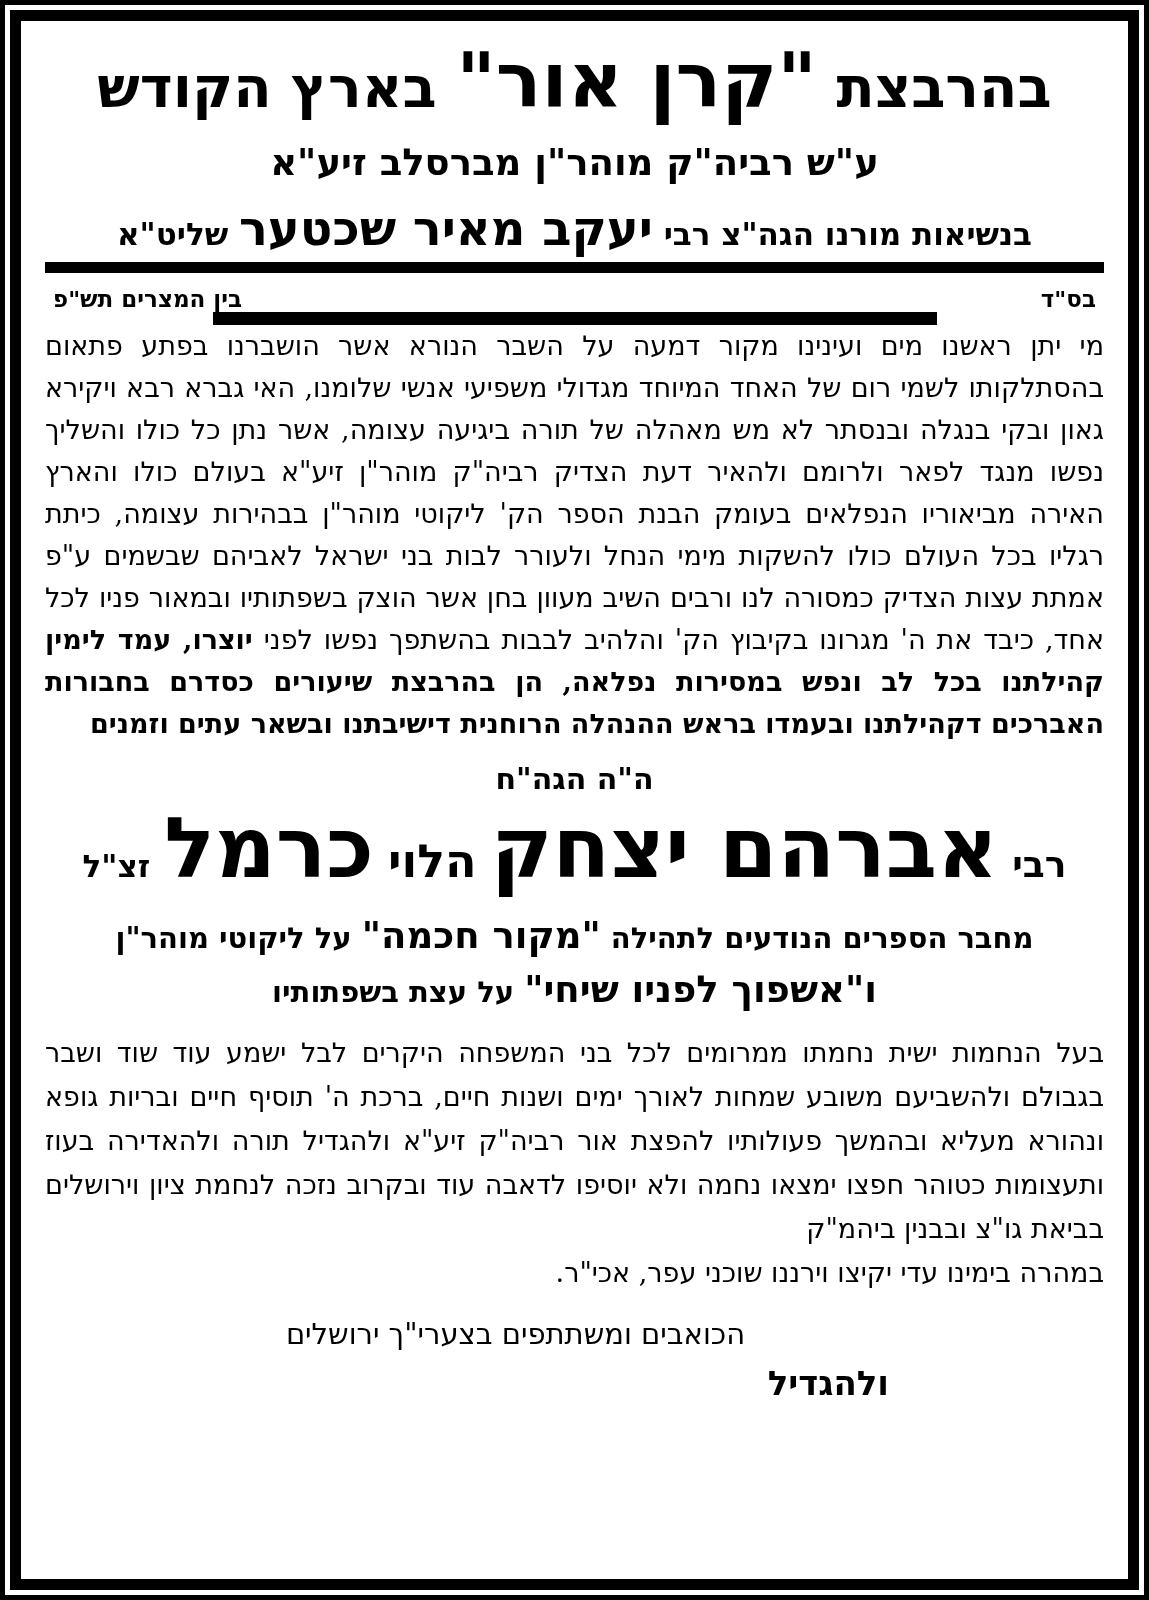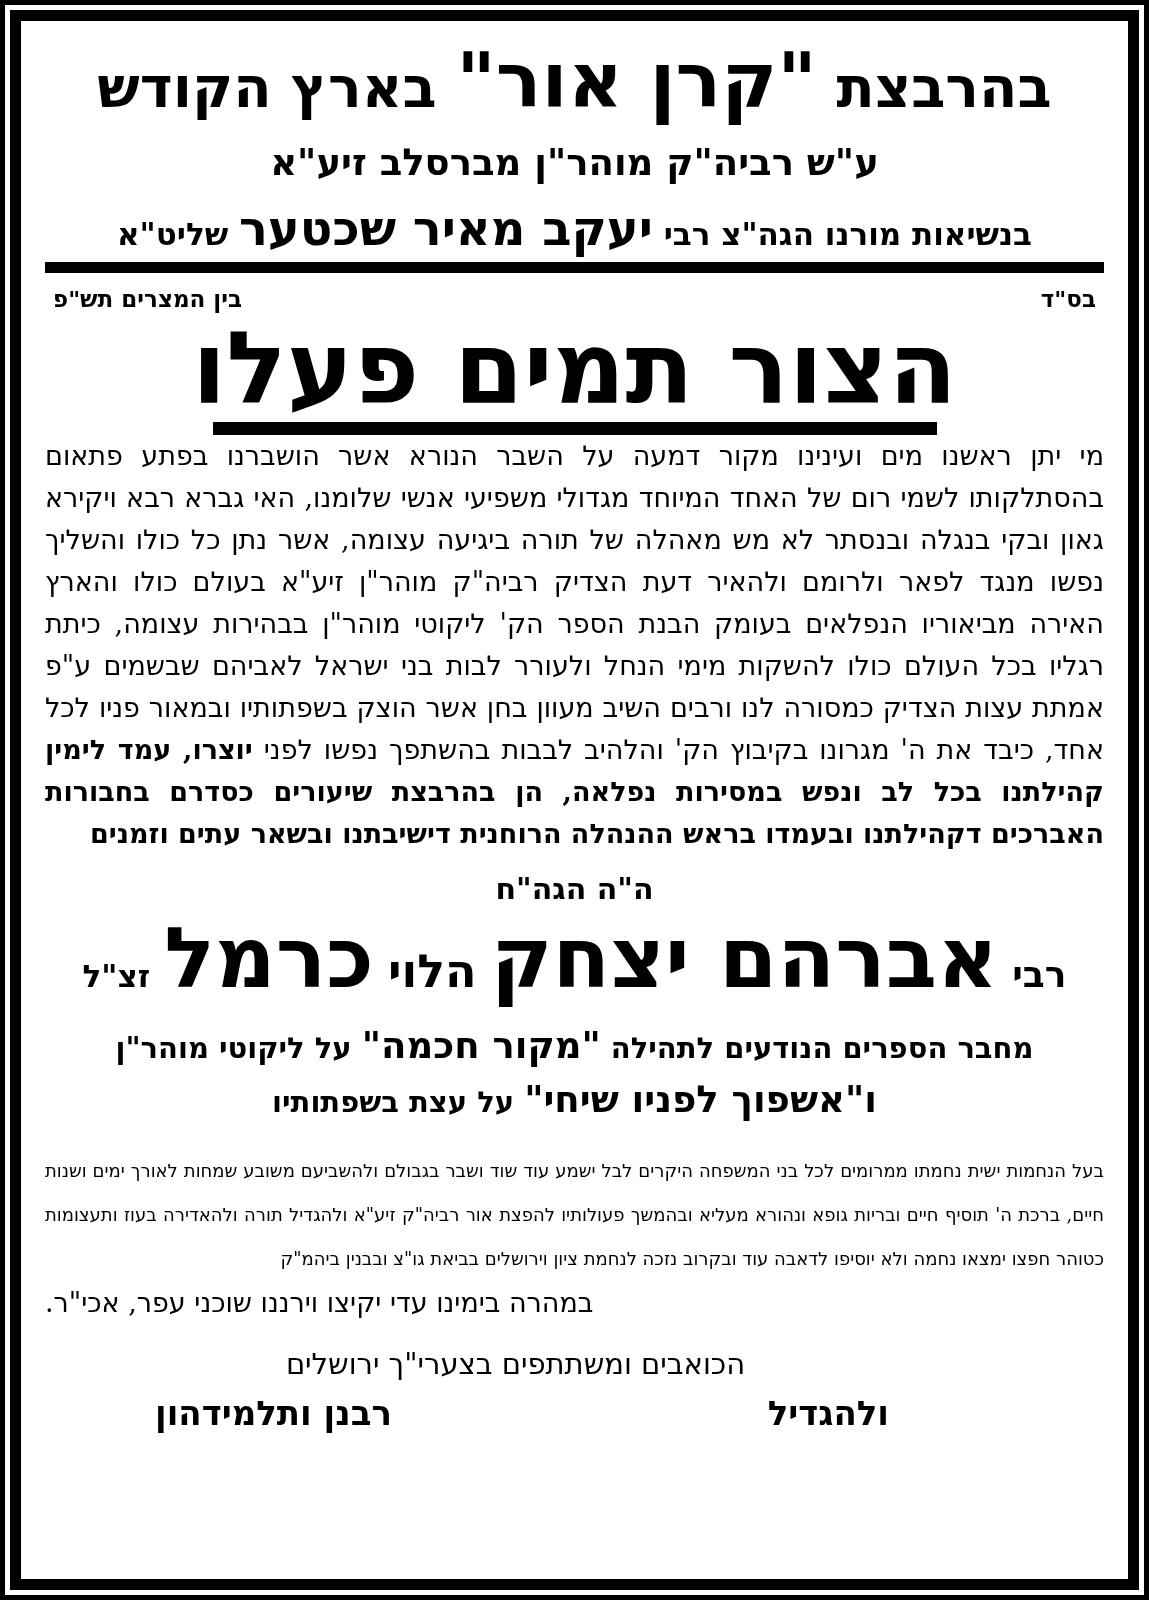--- a/index.html
+++ b/index.html
@@ -42,22 +42,22 @@
   .name-line { text-align: center; margin-top: 2px; white-space: nowrap; }
   .name-line span { margin: 0 7px; font-weight: bold; }
   .nm-title { font-size: 36px; }
   .nm-big { font-size: 84px; }
   .nm-mid { font-size: 46px; text-align: right; }
   .nm-post { font-size: 31px; }
   .works { text-align: center; font-weight: bold; margin-top: 16px; }
   .works .line { font-size: 29px; margin-top: 10px; }
   .works .book-title { font-size: 37px; }
   
-  .condolence { font-size: 18px; line-height: 44px; text-align: justify; margin-top: 28px; }
-  .condolence-last { font-size: 27px; line-height: 44px; text-align: left; }
+  .condolence { font-size: 27px; line-height: 44px; text-align: justify; margin-top: 20px; }
+  .condolence-last { font-size: 27px; line-height: 44px; text-align: right; }
   
   .mourners { text-align: center; font-size: 29px; margin-top: 22px; padding-right: 118px; }
   .signatures { display: flex; justify-content: space-between; font-size: 34px; font-weight: bold; margin-top: 12px; padding: 0 215px 0 110px; }
 </style>
 </head>
 <body>
 
 <div class="page">
   <div class="frame">
 
@@ -67,21 +67,20 @@
       <div class="m3"><span>בנשיאות מורנו הגה"צ רבי</span> <span class="pres-name">יעקב מאיר שכטער</span> <span>שליט"א</span></div>
     </header>
 
     <div class="double-rule"></div>
 
     <div class="dateline">
       <span>בס"ד</span>
       <span>בין המצרים תש"פ</span>
     </div>
 
-    <h1 class="main-title">הצור תמים פעלו</h1>
     <div class="title-underline"></div>
 
     <p class="eulogy"><span>מי יתן ראשנו מים ועינינו מקור דמעה על השבר הנורא אשר הושברנו בפתע פתאום בהסתלקותו לשמי רום של האחד המיוחד מגדולי משפיעי אנשי שלומנו, האי גברא רבא ויקירא גאון ובקי בנגלה ובנסתר לא מש מאהלה של תורה ביגיעה עצומה, אשר נתן כל כולו והשליך נפשו מנגד לפאר ולרומם ולהאיר דעת הצדיק רביה"ק מוהר"ן זיע"א בעולם כולו והארץ האירה מביאוריו הנפלאים בעומק הבנת הספר הק' ליקוטי מוהר"ן בבהירות עצומה, כיתת רגליו בכל העולם כולו להשקות מימי הנחל ולעורר לבות בני ישראל לאביהם שבשמים ע"פ אמתת עצות הצדיק כמסורה לנו ורבים השיב מעוון בחן אשר הוצק בשפתותיו ובמאור פניו לכל אחד, כיבד את ה' מגרונו בקיבוץ הק' והלהיב לבבות בהשתפך נפשו לפני </span><span class="bold-part">יוצרו, עמד לימין קהילתנו בכל לב ונפש במסירות נפלאה, הן בהרבצת שיעורים כסדרם בחבורות האברכים דקהילתנו ובעמדו בראש ההנהלה הרוחנית דישיבתנו ובשאר עתים וזמנים</span></p>
 
     <div class="honorific">ה"ה הגה"ח</div>
 
     <div class="name-line">
       <span class="nm-title">רבי</span><span class="nm-big">אברהם יצחק</span><span class="nm-mid">הלוי</span><span class="nm-big">כרמל</span><span class="nm-post">זצ"ל</span>
     </div>
 
@@ -90,17 +89,16 @@
       <div class="line"><span class="book-title">ו"אשפוך לפניו שיחי"</span> <span>על עצת בשפתותיו</span></div>
     </div>
 
     <p class="condolence">בעל הנחמות ישית נחמתו ממרומים לכל בני המשפחה היקרים לבל ישמע עוד שוד ושבר בגבולם ולהשביעם משובע שמחות לאורך ימים ושנות חיים, ברכת ה' תוסיף חיים ובריות גופא ונהורא מעליא ובהמשך פעולותיו להפצת אור רביה"ק זיע"א ולהגדיל תורה ולהאדירה בעוז ותעצומות כטוהר חפצו ימצאו נחמה ולא יוסיפו לדאבה עוד ובקרוב נזכה לנחמת ציון וירושלים בביאת גו"צ ובבנין ביהמ"ק</p>
     <div class="condolence-last">במהרה בימינו עדי יקיצו וירננו שוכני עפר, אכי"ר.</div>
 
     <div class="mourners">הכואבים ומשתתפים בצערי"ך ירושלים</div>
 
     <div class="signatures">
       <span>ולהגדיל</span>
-      <span>רבנן ותלמידהון</span>
     </div>
 
   </div>
 </div>
 
 </body></html>

